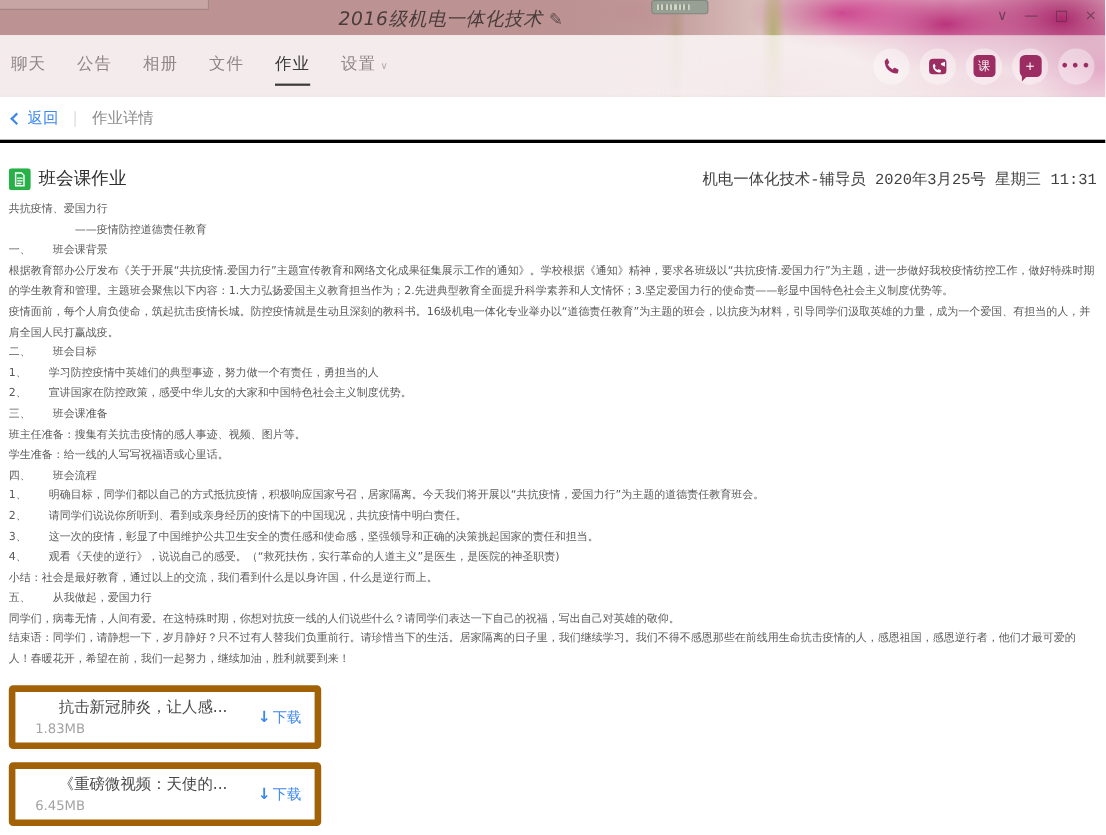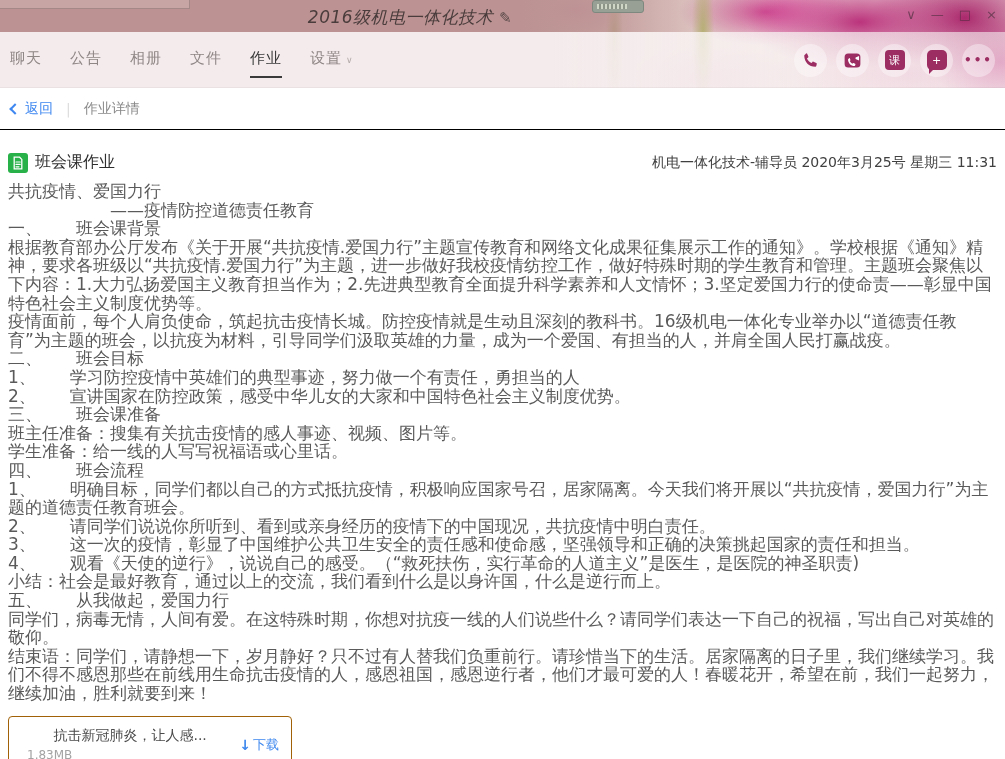--- a/index.html
+++ b/index.html
@@ -79,45 +79,45 @@
   }
   .bubble { position:relative; border-radius:5px; }
   .bubble::after {
     content:""; position:absolute; left:2px; bottom:-4px;
     border:4px solid transparent; border-top-color:#9b2d62; border-left-color:#9b2d62;
   }
   .more-dots { font-size:12px; letter-spacing:2px; font-weight:bold; }
 
   
   .breadcrumb {
-    height:42px; background:#fff; border-bottom:1px solid #000000;
+    height:42px; background:#fff; border-bottom:3px solid #000000;
     display:flex; align-items:center; padding:0 11px; font-size:14px;
   }
   .back-link { color:#3e87f0; display:flex; align-items:center; gap:6px; cursor:pointer; }
   .chevron-left {
     width:8px; height:8px; border-left:2px solid #3e87f0; border-bottom:2px solid #3e87f0;
     transform:rotate(45deg); display:inline-block;
   }
   .crumb-sep { color:#ddd; margin:0 13px; font-size:14px; }
   .crumb-current { color:#8a8a8a; }
 
   
   .content { padding:0 8px; }
-  .assignment-header { display:flex; align-items:center; margin-top:22px; }
+  .assignment-header { display:flex; align-items:center; margin-top:22px;font-family:Liberation Mono, monospace; }
   .assignment-title { font-size:16px; color:#2e2e2e; margin-left:7px; }
   .assignment-meta { margin-left:auto; font-size:14px; color:#404040; }
   .body-text {
-    margin-top:9px; font-size:17px; line-height:18.6px; color:#5a5a5a;
+    margin-top:9px; font-size:10px; line-height:18.6px; color:#5a5a5a;
     white-space:pre-wrap; word-break:break-all;
   }
 
   
   .attachments { margin-top:13px; display:flex; flex-direction:column; gap:12px; }
   .file-card {
-    width:284px; height:58px; border:1px solid #a16207; border-radius:4px;
+    width:284px; height:58px; border:6px solid #a16207; border-radius:4px;
     display:flex; align-items:center; padding:9px 12px; background:#fff; cursor:pointer;
   }
   .file-info { flex:1; min-width:0; }
   .file-name { font-size:14px; color:#4a4a4a; text-align:center; white-space:nowrap; overflow:hidden; }
   .file-size { font-size:12px; color:#a3a3a3; margin-top:3px; padding-left:6px; }
   .download-link { color:#3d87ee; font-size:13px; display:flex; align-items:center; gap:2px; cursor:pointer; }
   .down-arrow { font-weight:bold; font-size:14px; }
 </style>
 </head>
 <body>

